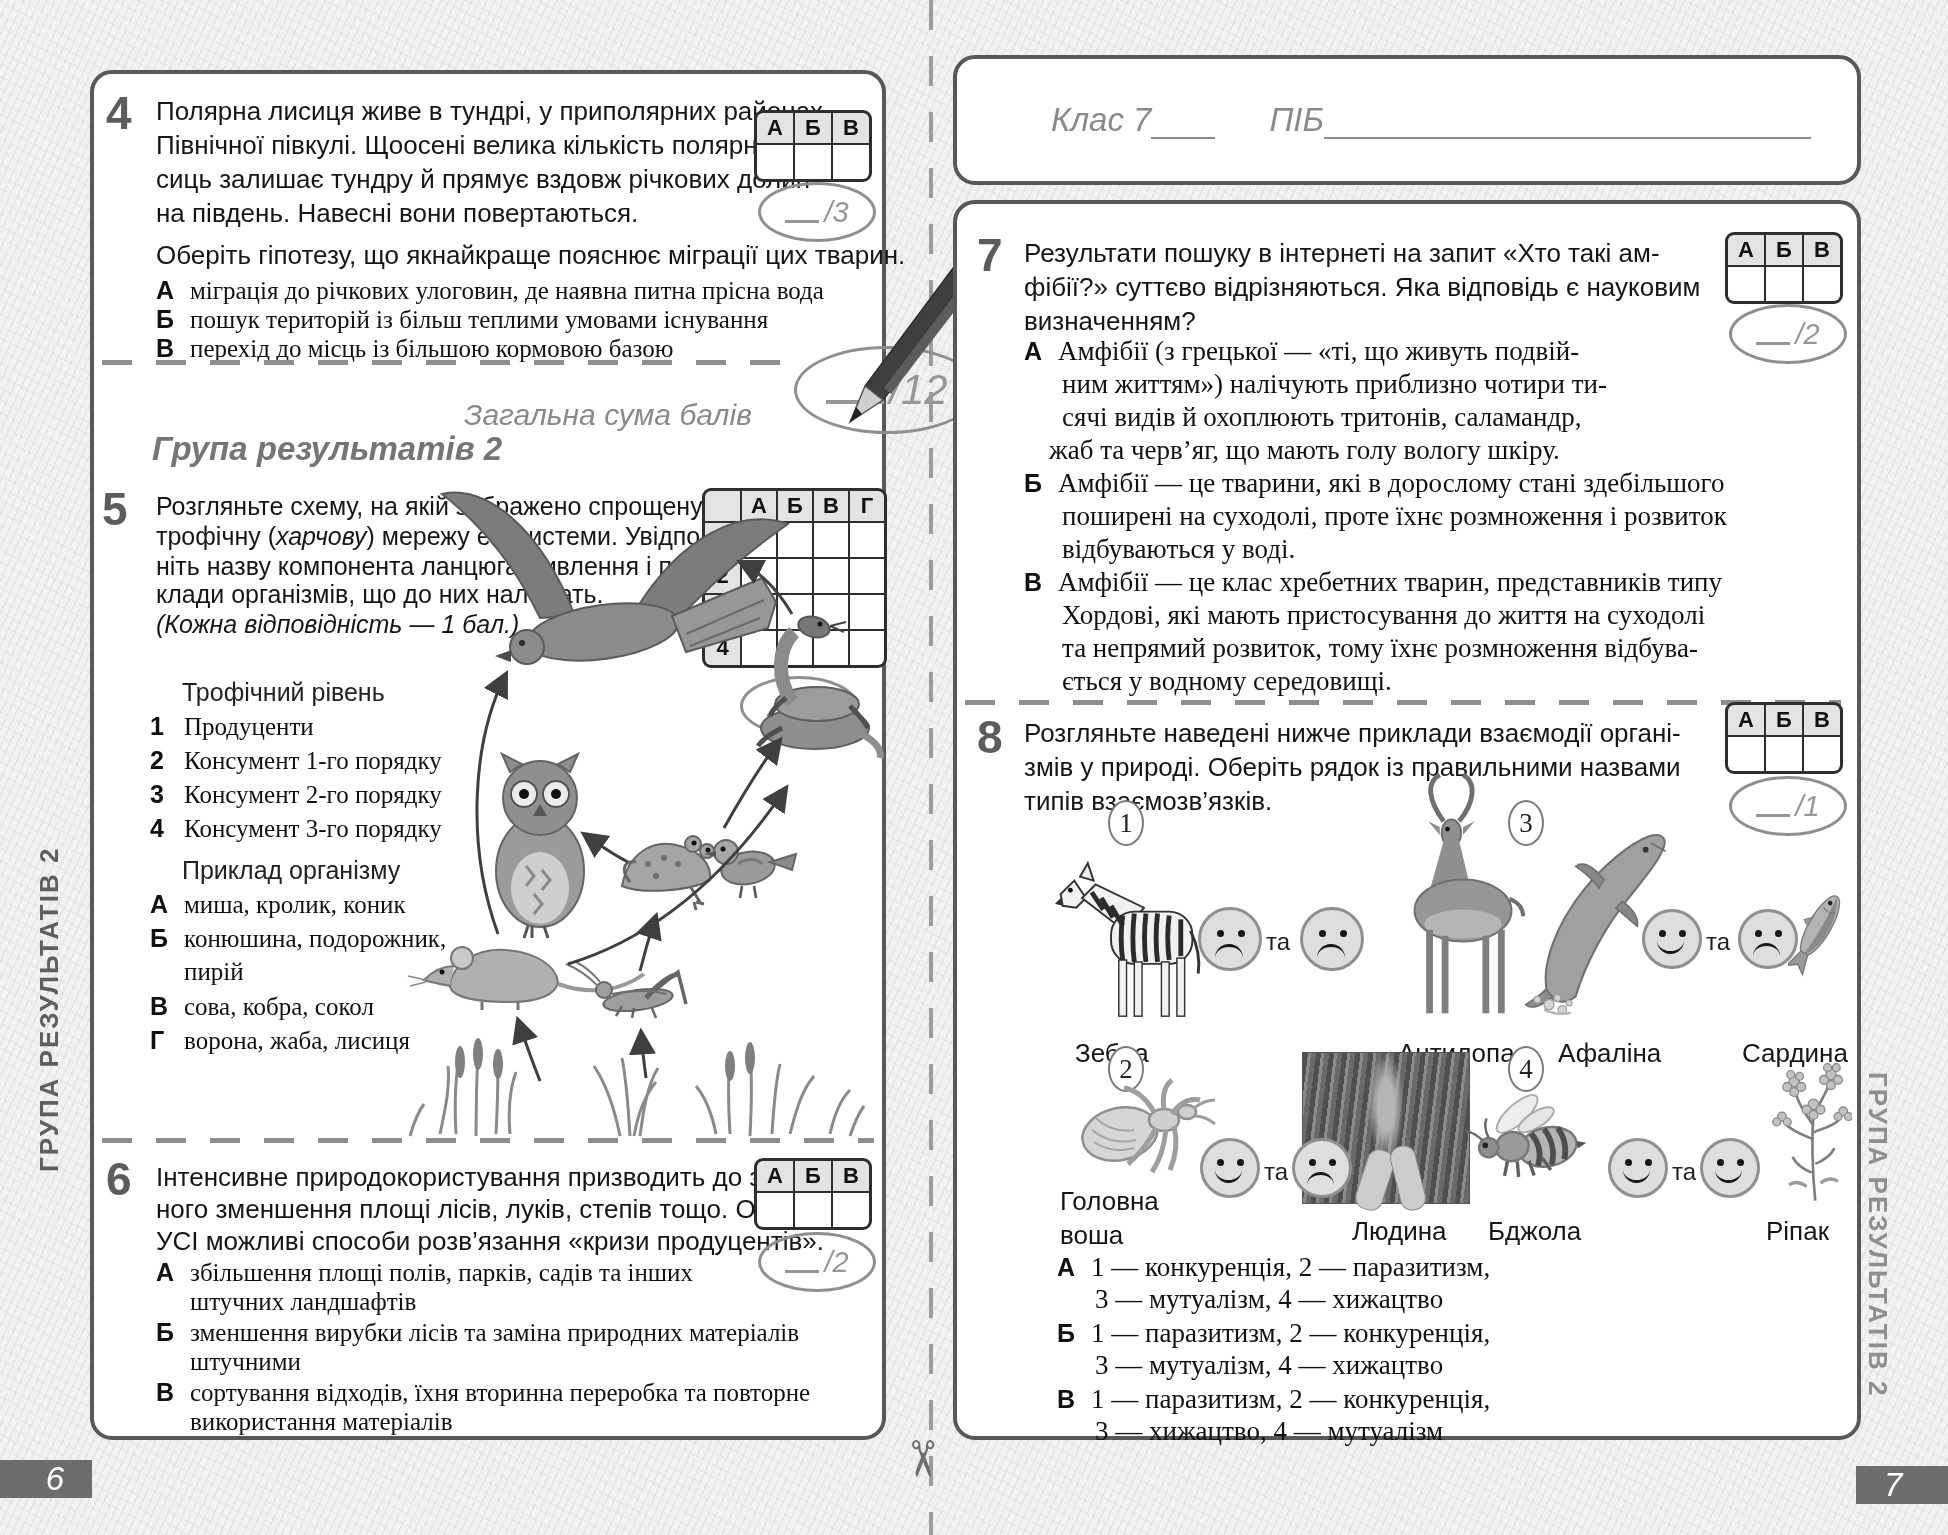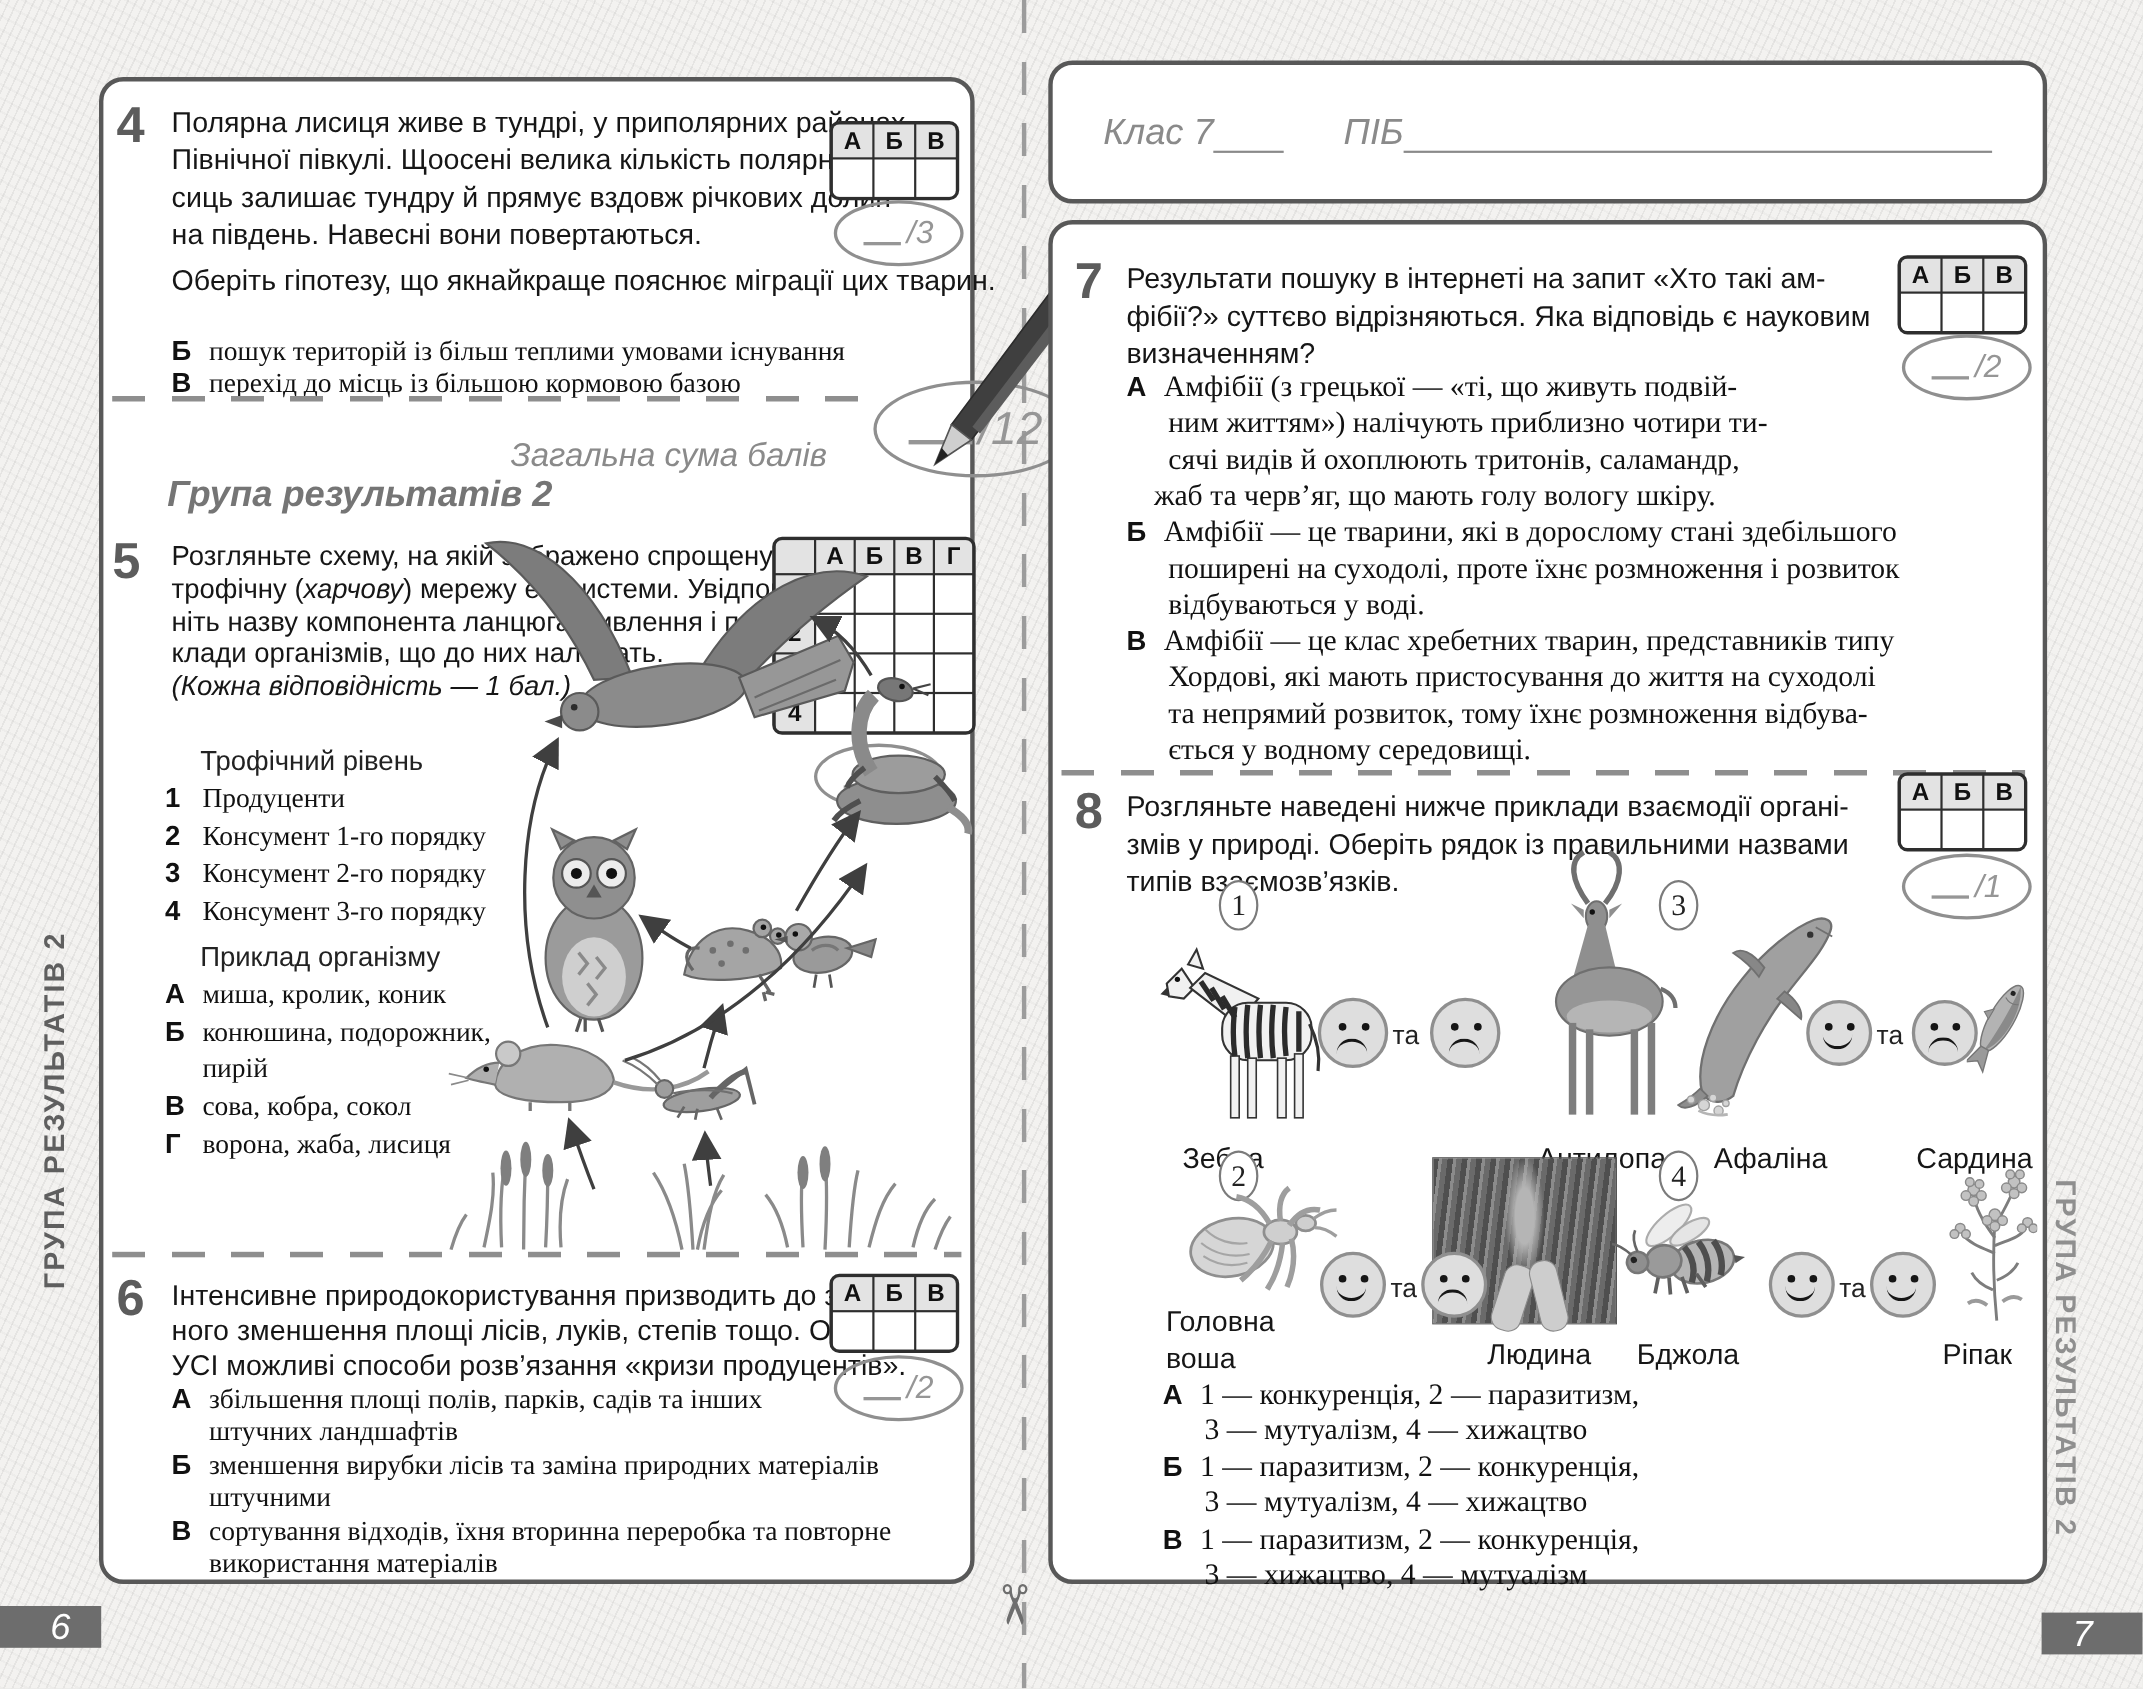--- a/index.html
+++ b/index.html
@@ -38,21 +38,21 @@
   .grouphead{position:absolute;font:bold italic 33px "Liberation Sans",sans-serif;color:#757575;white-space:nowrap;}
   .vside{position:absolute;writing-mode:vertical-rl;font:bold 26px "Liberation Sans",sans-serif;letter-spacing:2px;white-space:nowrap;}
   .vleft{transform:rotate(180deg);color:#5f5f5f;}
   .vright{color:#8f8f8f;}
   .pnum{position:absolute;width:92px;height:38px;background:#6d6d6d;color:#fff;
     font:italic 33px "Liberation Sans",sans-serif;display:flex;align-items:center;}
   .pnum.l{justify-content:flex-end;padding-right:28px;box-sizing:border-box;}
   .pnum.r{justify-content:flex-start;padding-left:28px;box-sizing:border-box;}
   .scissors{position:absolute;left:901px;top:1430px;font-size:50px;color:#6e6e6e;transform:rotate(90deg);font-family:"DejaVu Sans",sans-serif;}
   .hdrflex{display:flex;align-items:center;height:100%;padding:0 46px;box-sizing:border-box;
-    font-style:italic;font-size:33px;color:#8a8a8a;}
+    font-style:italic;font-size:33px;color:#8a8a8a;margin-left:48px;}
   .hdrblank{border-bottom:2.5px solid #8a8a8a;height:1.1em;display:inline-block;}
   .face{position:absolute;box-sizing:border-box;border-radius:50%;background:#dedede;border:3px solid #8f8f8f;}
   .face.s64{width:64px;height:64px;}
   .face.s60{width:60px;height:60px;}
   .face::before{content:"";position:absolute;width:7px;height:7px;border-radius:50%;background:#161616;
     left:16px;top:20px;box-shadow:21px 0 0 #161616;}
   .face.s60::before{left:14px;top:18px;box-shadow:20px 0 0 #161616;}
   .face.happy::after{content:"";position:absolute;left:14px;top:26px;width:28px;height:15px;
     border-bottom:3.5px solid #161616;border-radius:0 0 15px 15px;}
   .face.sad::after{content:"";position:absolute;left:14px;top:34px;width:28px;height:15px;
@@ -79,20 +79,23 @@
   <div class="scissors">✂</div>
 
   <div class="panel" style="left:90px;top:70px;width:788px;height:1362px;overflow:visible;">
 
     <div class="qnum" style="left:12px;top:12px;">4</div>
     <div class="qline" style="left:62px;top:22px;">Полярна лисиця живе в тундрі, у приполярних районах</div>
     <div class="qline" style="left:62px;top:56px;">Північної півкулі. Щоосені велика кількість полярних ли-</div>
     <div class="qline" style="left:62px;top:90px;">сиць залишає тундру й прямує вздовж річкових долин</div>
     <div class="qline" style="left:62px;top:124px;">на південь. Навесні вони повертаються.</div>
     <div class="qline" style="left:62px;top:166px;">Оберіть гіпотезу, що якнайкраще пояснює міграції цих тварин.</div>
+    <div class="optrow" style="left:62px;top:202px;">
+      <span class="optL">А</span><span class="optT">міграція до річкових улоговин, де наявна питна прісна вода</span>
+    </div>
     <div class="optrow" style="left:62px;top:231px;">
       <span class="optL">Б</span><span class="optT">пошук територій із більш теплими умовами існування</span>
     </div>
     <div class="optrow" style="left:62px;top:260px;">
       <span class="optL">В</span><span class="optT">перехід до місць із більшою кормовою базою</span>
     </div>
 
     <div class="agrid g3" style="left:660px;top:36px;">
       <div class="c h">А</div>
       <div class="c h">Б</div>

